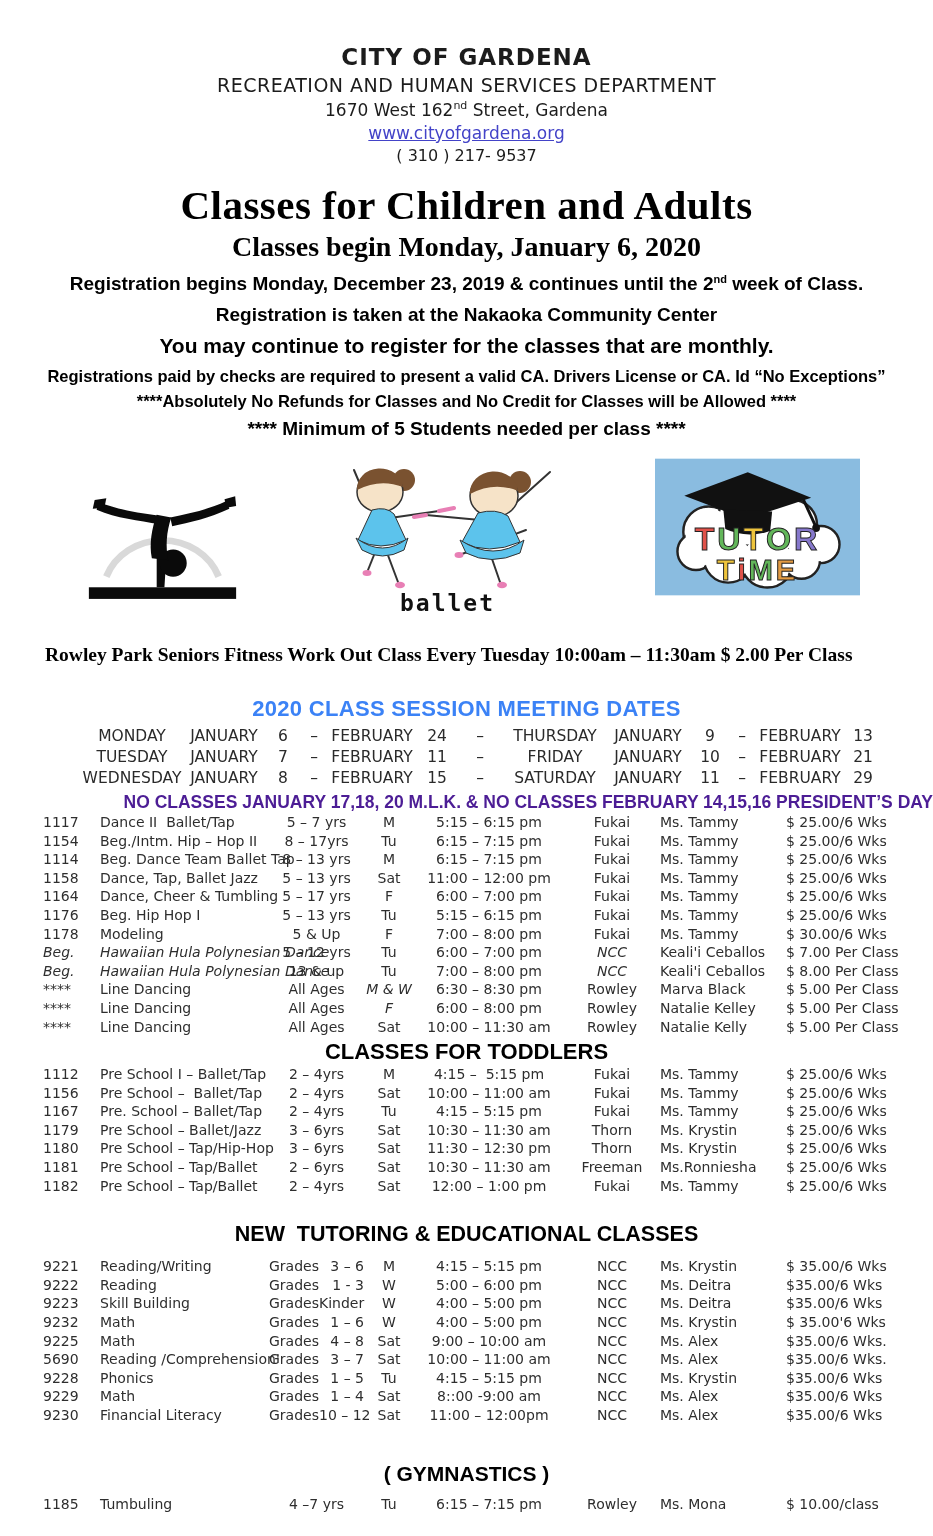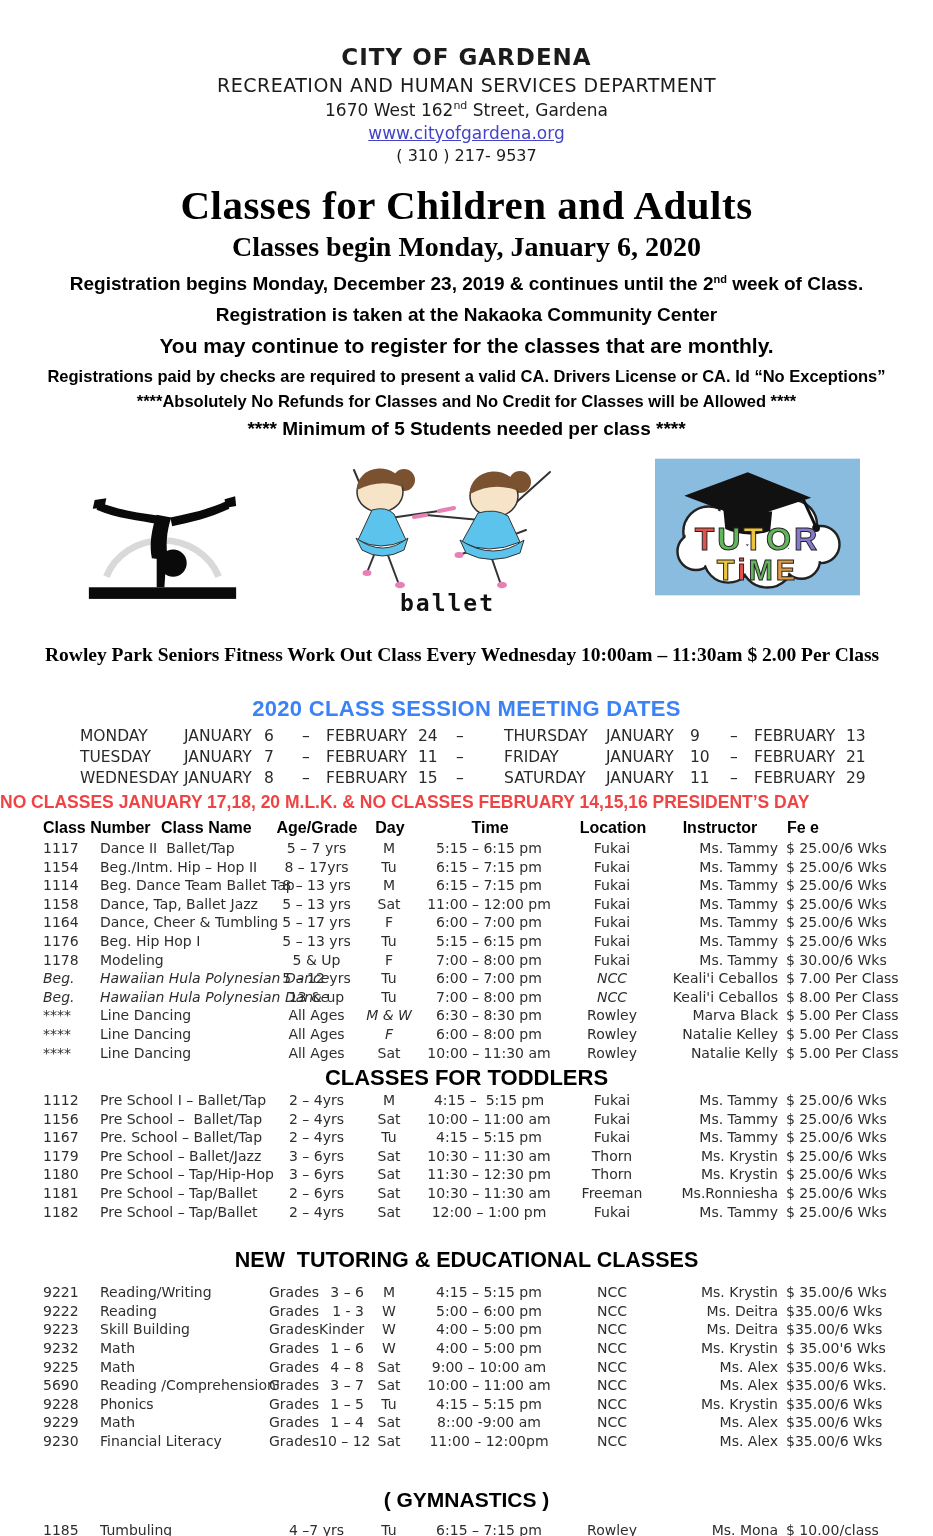--- a/index.html
+++ b/index.html
@@ -51,56 +51,56 @@
   }
   
   .seniors{
     font-family:"Liberation Serif", serif;font-weight:bold;
     font-size:19.5px;color:#000;margin:26px 0 0 45px;
   }
   
   .dates-title{font-weight:bold;font-size:22px;color:#3b82f6;text-align:center;margin-top:30px;font-family:"Liberation Sans", sans-serif;letter-spacing:.3px;}
   .dates-rows{margin-top:4px;}
   .dates-row{display:flex;margin-left:80px;line-height:21px;font-size:15.5px;color:#2a2a2a;}
-  .dates-row span{display:inline-block;text-align:left;white-space:pre;}
+  .dates-row span{display:inline-block;text-align:center;white-space:pre;}
   .dc0{width:104px;text-align:center;}
   .dc1{width:80px;}
   .dc2{width:38px;}
   .dc3{width:24px;}
   .dc4{width:92px;}
   .dc5{width:38px;}
   .dc6{width:48px;}
   .dc7{width:102px;}
   .dc8{width:84px;}
   .dc9{width:40px;}
   .dc10{width:24px;}
   .dc11{width:92px;}
   .dc12{width:34px;}
-  .no-classes{font-weight:bold;font-size:17.5px;color:#ef4444;text-align:left;margin-top:3px;font-family:"Liberation Sans", sans-serif;}
+  .no-classes{font-weight:bold;font-size:17.5px;color:#4c1d95;text-align:right;margin-top:3px;font-family:"Liberation Sans", sans-serif;}
   
   .thead{display:flex;margin:6px 0 2px 43px;font-weight:bold;font-size:16px;color:#000;font-family:"Liberation Sans", sans-serif;}
   .th{display:inline-block;white-space:pre;}
   .th0{width:118px;text-align:left;}
   .th1{width:108px;text-align:left;}
   .th2{width:96px;text-align:center;}
   .th3{width:50px;text-align:center;}
   .th4{width:150px;text-align:center;}
   .th5{width:96px;text-align:center;}
   .th6{width:118px;text-align:center;}
   .th7{flex:1;text-align:left;padding-left:8px;}
   .trow{display:flex;margin-left:43px;line-height:18.6px;font-size:14px;color:#2e2e2e;}
   .td{display:inline-block;white-space:pre;overflow:visible;}
   .td-num{width:57px;text-align:left;}
   .td-name{width:169px;text-align:left;}
   .td-age{width:95px;text-align:center;}
   .td-age.split{display:flex;justify-content:space-between;text-align:left;}
   .td-day{width:50px;text-align:center;}
   .td-time{width:150px;text-align:center;}
   .td-loc{width:96px;text-align:center;}
-  .td-instr{width:118px;text-align:right;}
+  .td-instr{width:118px;text-align:left;}
   .td-fee{flex:1;text-align:left;padding-left:8px;}
   .em{font-style:italic;}
   .section-title{font-weight:bold;color:#000;text-align:center;font-family:"Liberation Sans", sans-serif;white-space:pre;}
   .sec-toddlers{font-size:22px;margin:3px 0 0 0;text-align:center;}
   .sec-tutoring{font-size:21.5px;margin:27px 0 10px 0;}
   .sec-gymnastics{font-size:21px;margin:37px 0 9px 0;}
 </style>
 </head>
 <body>
 
@@ -202,21 +202,21 @@
           <path d="M70,52 L120,54 L118,74 Q94,82 72,72 Z" fill="#111"></path>
           <line x1="152" y1="42" x2="164" y2="68" stroke="#111" stroke-width="3"></line>
           <circle cx="165" cy="71" r="4" fill="#111"></circle>
         </g>
         <text id="tutor-t1" x="105" y="94" text-anchor="middle" font-family="Liberation Sans, sans-serif" font-size="33" font-weight="bold" letter-spacing="3" stroke="#222" stroke-width="1"><tspan fill="#e0524a">T</tspan><tspan fill="#62b65a">U</tspan><tspan fill="#eec43c">T</tspan><tspan fill="#62b65a">O</tspan><tspan fill="#8678cc">R</tspan></text>
         <text id="tutor-t2" x="105" y="124" text-anchor="middle" font-family="Liberation Sans, sans-serif" font-size="30" font-weight="bold" letter-spacing="3" stroke="#222" stroke-width="1"><tspan fill="#eec43c">T</tspan><tspan fill="#e0524a">i</tspan><tspan fill="#62b65a">M</tspan><tspan fill="#e39b43">E</tspan></text>
       </svg>
     </div>
   </div>
 
-  <div class="seniors">Rowley Park Seniors Fitness Work Out Class Every Wednesday 10:00am – 11:30am $ 2.00 Per Class</div>
+  <div class="seniors">Rowley Park Seniors Fitness Work Out Class Every Tuesday 10:00am – 11:30am $ 2.00 Per Class</div>
 
   <div class="dates-title">2020 CLASS SESSION MEETING DATES</div>
   <div class="dates-rows">
       <div class="dates-row">
         <span class="dc0">MONDAY</span>
         <span class="dc1">JANUARY</span>
         <span class="dc2">6</span>
         <span class="dc3">–</span>
         <span class="dc4">FEBRUARY</span>
         <span class="dc5">24</span>
@@ -254,30 +254,20 @@
         <span class="dc7">SATURDAY</span>
         <span class="dc8">JANUARY</span>
         <span class="dc9">11</span>
         <span class="dc10">–</span>
         <span class="dc11">FEBRUARY</span>
         <span class="dc12">29</span>
       </div>
     </div>
   <div class="no-classes">NO CLASSES JANUARY 17,18, 20 M.L.K. &amp; NO CLASSES FEBRUARY 14,15,16 PRESIDENT’S DAY</div>
 
-  <div class="thead">
-    <span class="th th0">Class Number</span>
-    <span class="th th1">Class Name</span>
-    <span class="th th2">Age/Grade</span>
-    <span class="th th3">Day</span>
-    <span class="th th4">Time</span>
-    <span class="th th5">Location</span>
-    <span class="th th6">Instructor</span>
-    <span class="th th7">Fe e</span>
-  </div>
   <div>
       <div class="trow">
         <span class="td td-num">1117</span>
         <span class="td td-name">Dance II  Ballet/Tap</span>
         <span class="td td-age">5 – 7 yrs</span>
         <span class="td td-day">M</span>
         <span class="td td-time">5:15 – 6:15 pm</span>
         <span class="td td-loc">Fukai</span>
         <span class="td td-instr">Ms. Tammy</span>
         <span class="td td-fee">$ 25.00/6 Wks</span>

